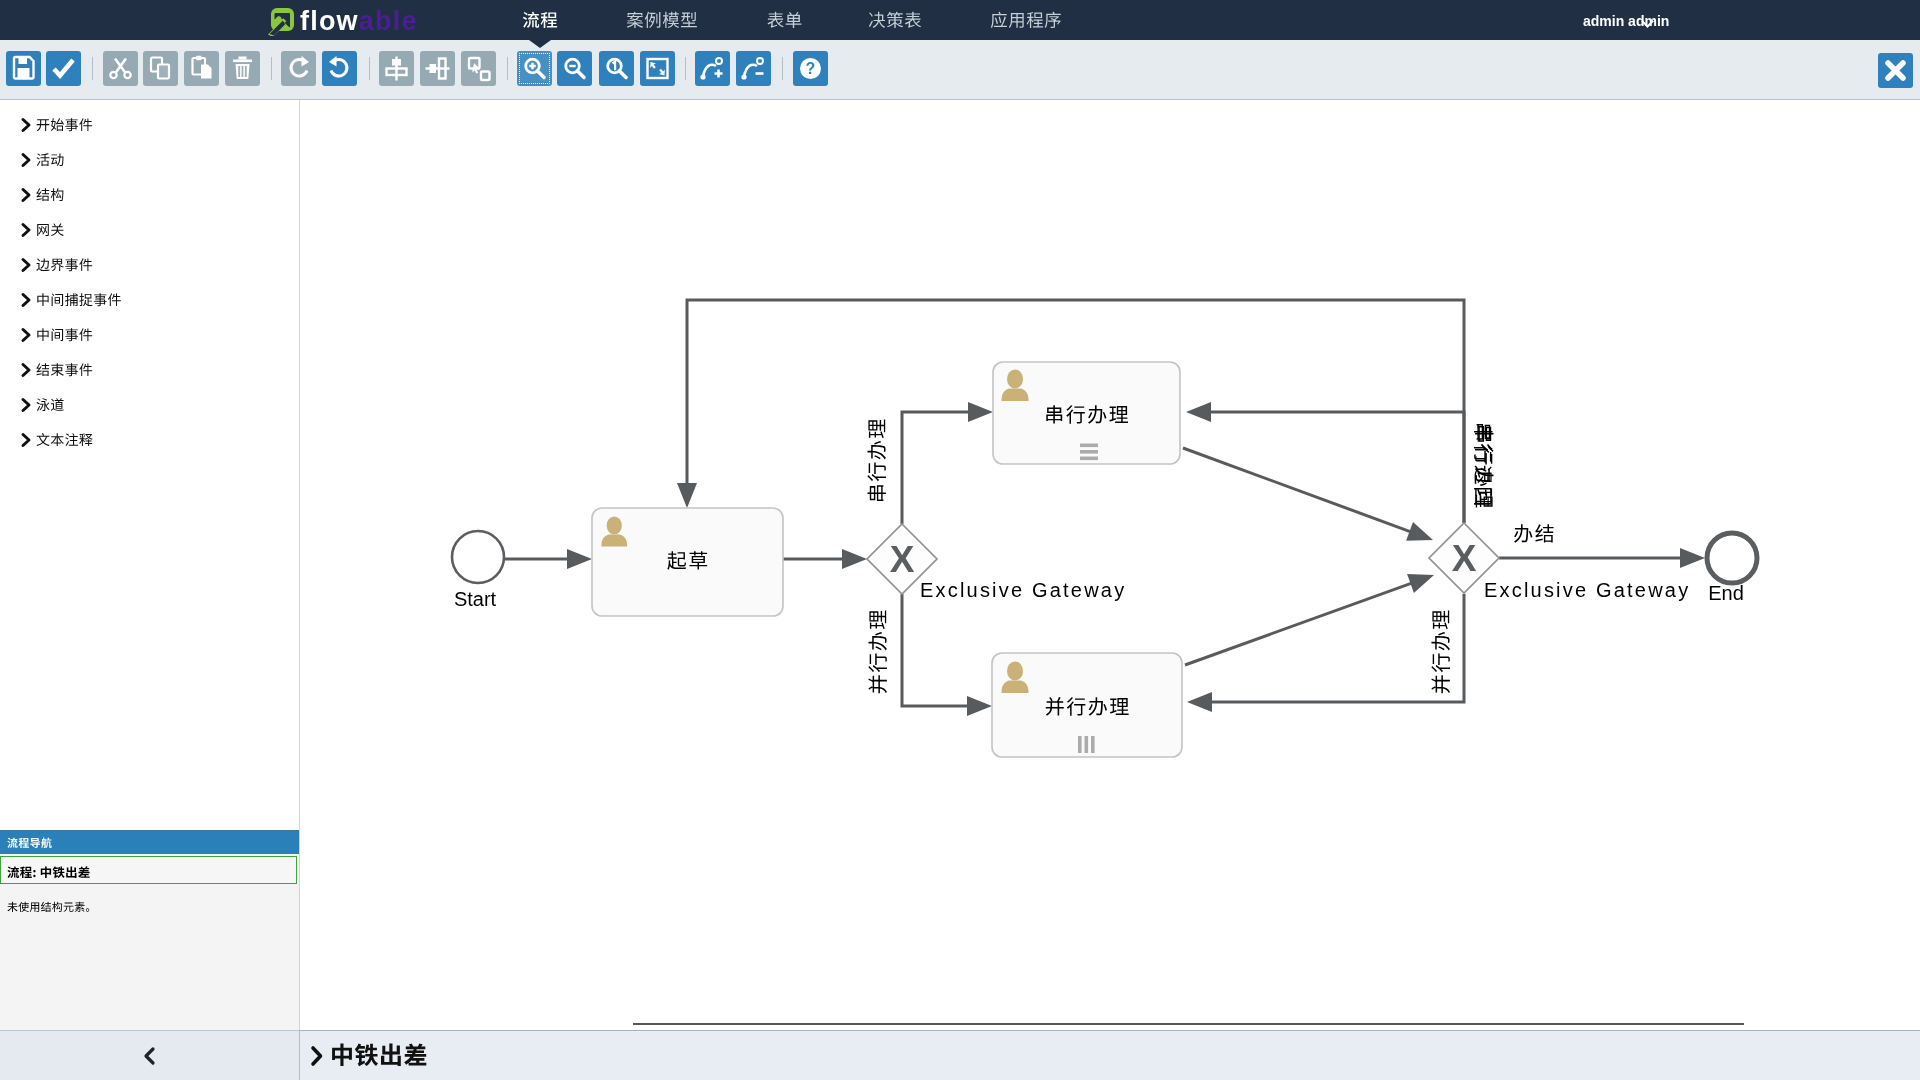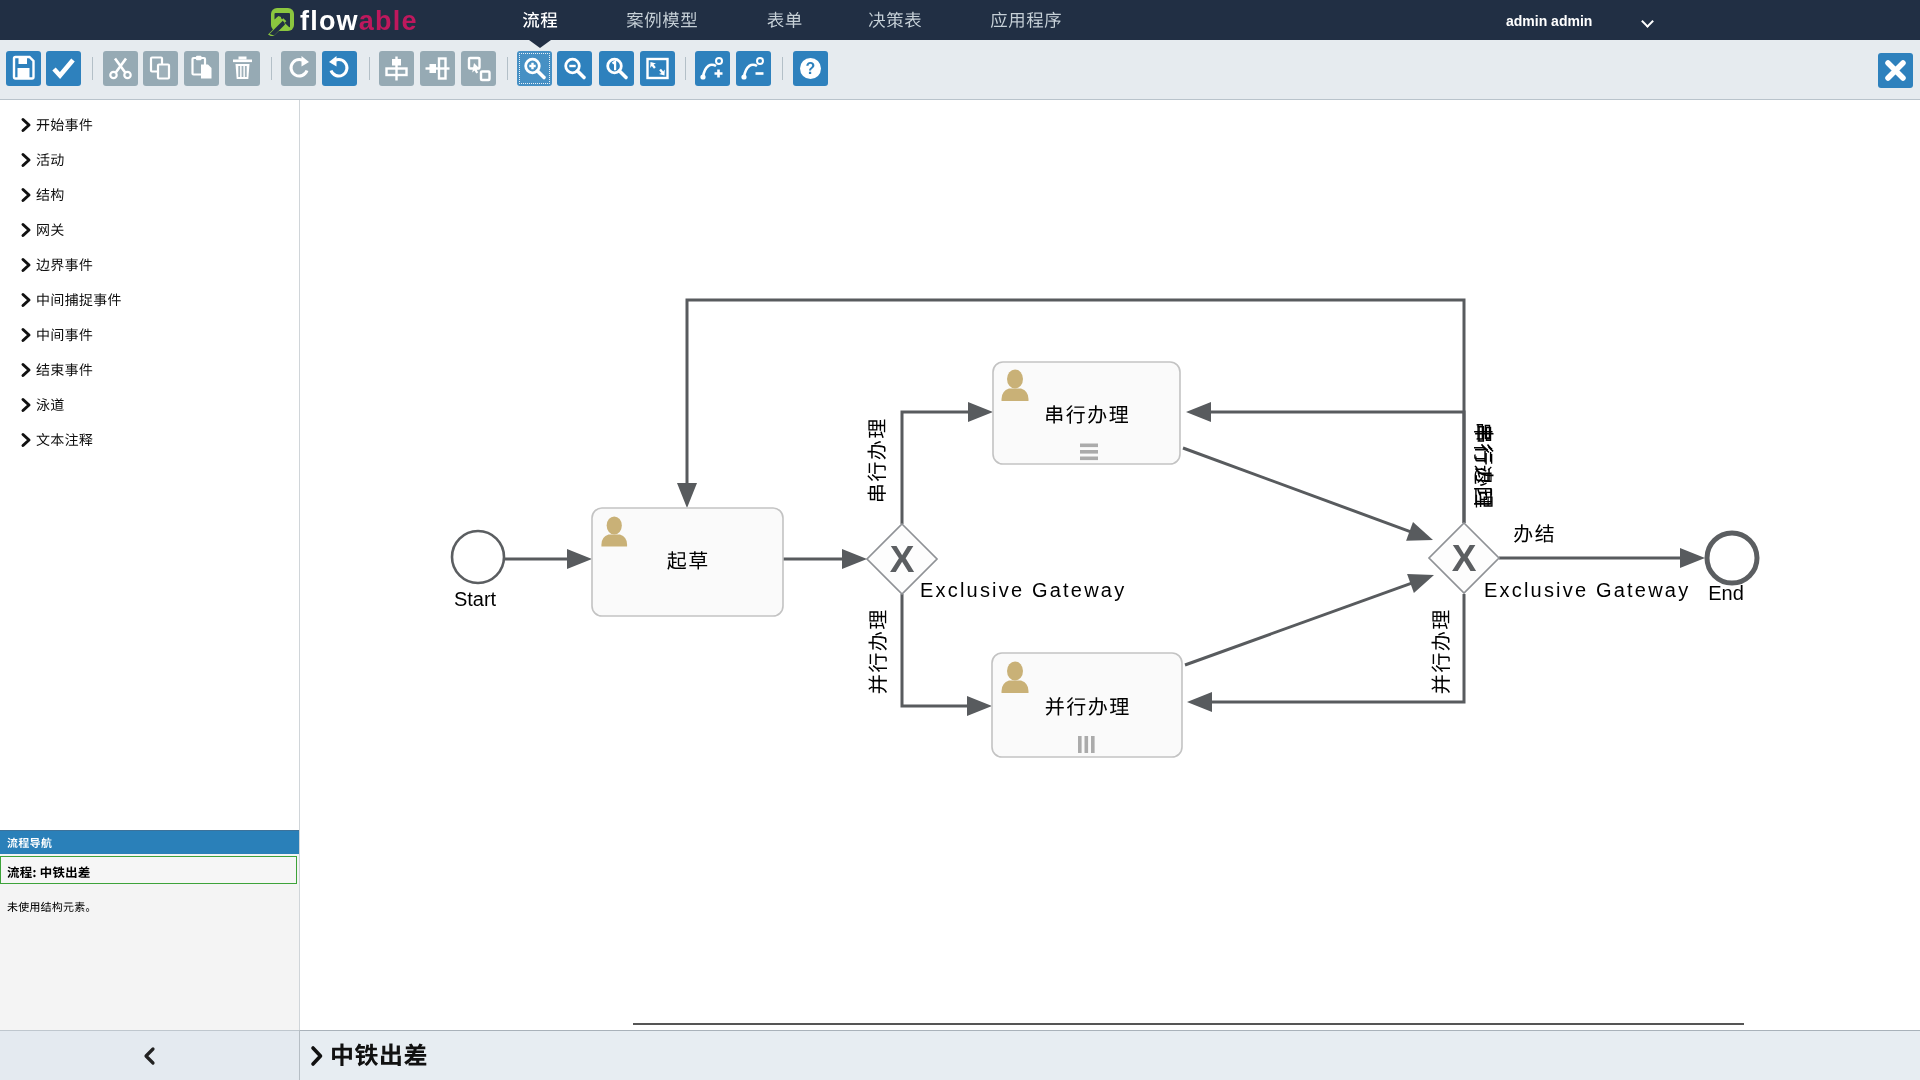--- a/index.html
+++ b/index.html
@@ -9,22 +9,22 @@
 <div class="abs" style="left:268px;top:6px;width:28px;height:30px;">
   <svg width="28" height="30" viewBox="0 0 28 30">
     <path d="M0,28.5 L10,18.5 L14,22 L4.5,31 Z" fill="#8bc63f"></path>
     <path d="M9,2 h11 a6,6 0 0 1 6,6 v11 a6,6 0 0 1 -6,6 h-11 a6,6 0 0 1 -6,-6 v-11 a6,6 0 0 1 6,-6 Z" fill="#8bc63f"></path>
     <path d="M6.5,13.5 v-5.5 a1,1 0 0 1 1,-1 h5.5 v4 l-2.5,-1 Z" fill="#212f44"></path>
     <path d="M13,7 h8 a1,1 0 0 1 1,1 v13 a1,1 0 0 1 -1,-0 l-3.5,-3.2 L13,12 Z" fill="#212f44"></path>
     <path d="M1.5,28 L15.5,14 l1.5,4.5 L6,29.5 Z" fill="#212f44"></path>
     <path d="M14.5,13 l3,3 M9,11.5 l3,3" stroke="#8bc63f" stroke-width="2.4"></path>
   </svg>
 </div>
-<div class="abs" style="left:300px;top:6px;font-size:27px;font-weight:bold;letter-spacing:1.2px;color:#fff;">flow<span style="color:#be185d;">able</span></div>
-<div class="abs" style="left:1506px;top:13px;font-size:14px;font-weight:bold;color:#fff;">admin admin</div>
+<div class="abs" style="left:300px;top:6px;font-size:27px;font-weight:bold;letter-spacing:1.2px;color:#fff;">flow<span style="color:#4c1d95;">able</span></div>
+<div class="abs" style="left:1583px;top:13px;font-size:14px;font-weight:bold;color:#fff;">admin admin</div>
 <div class="abs" style="left:1643px;top:17px;width:7px;height:7px;border-left:2.6px solid #fff;border-bottom:2.6px solid #fff;transform:rotate(-45deg);"></div>
 <div class="abs" style="left:0;top:40px;width:1920px;height:60px;background:#e6ebef;border-bottom:1px solid #b9c3cb;box-sizing:border-box;"></div>
 <div class="abs" style="left:529px;top:40px;width:0;height:0;border-left:11px solid transparent;border-right:11px solid transparent;border-top:8px solid #212f44;"></div>
 <div style="position:absolute;left:6px;top:51px;width:35px;height:35px;background:#2e81bd;border-radius:3px;box-sizing:border-box;">
     <svg width="35" height="35" viewBox="0 0 35 35" style="display:block;">
       <path d="M8,7.5 a1.5,1.5 0 0 1 1.5,-1.5 h14 l4,4 v16 a1.5,1.5 0 0 1 -1.5,1.5 h-16.5 a1.5,1.5 0 0 1 -1.5,-1.5 Z" fill="none" stroke="#ffffff" stroke-width="2.4"></path>
       <rect x="12.5" y="6.5" width="8.5" height="6.5" fill="#ffffff"></rect>
       <rect x="11.5" y="17" width="12" height="10" fill="#ffffff"></rect>
     </svg>
   </div>

